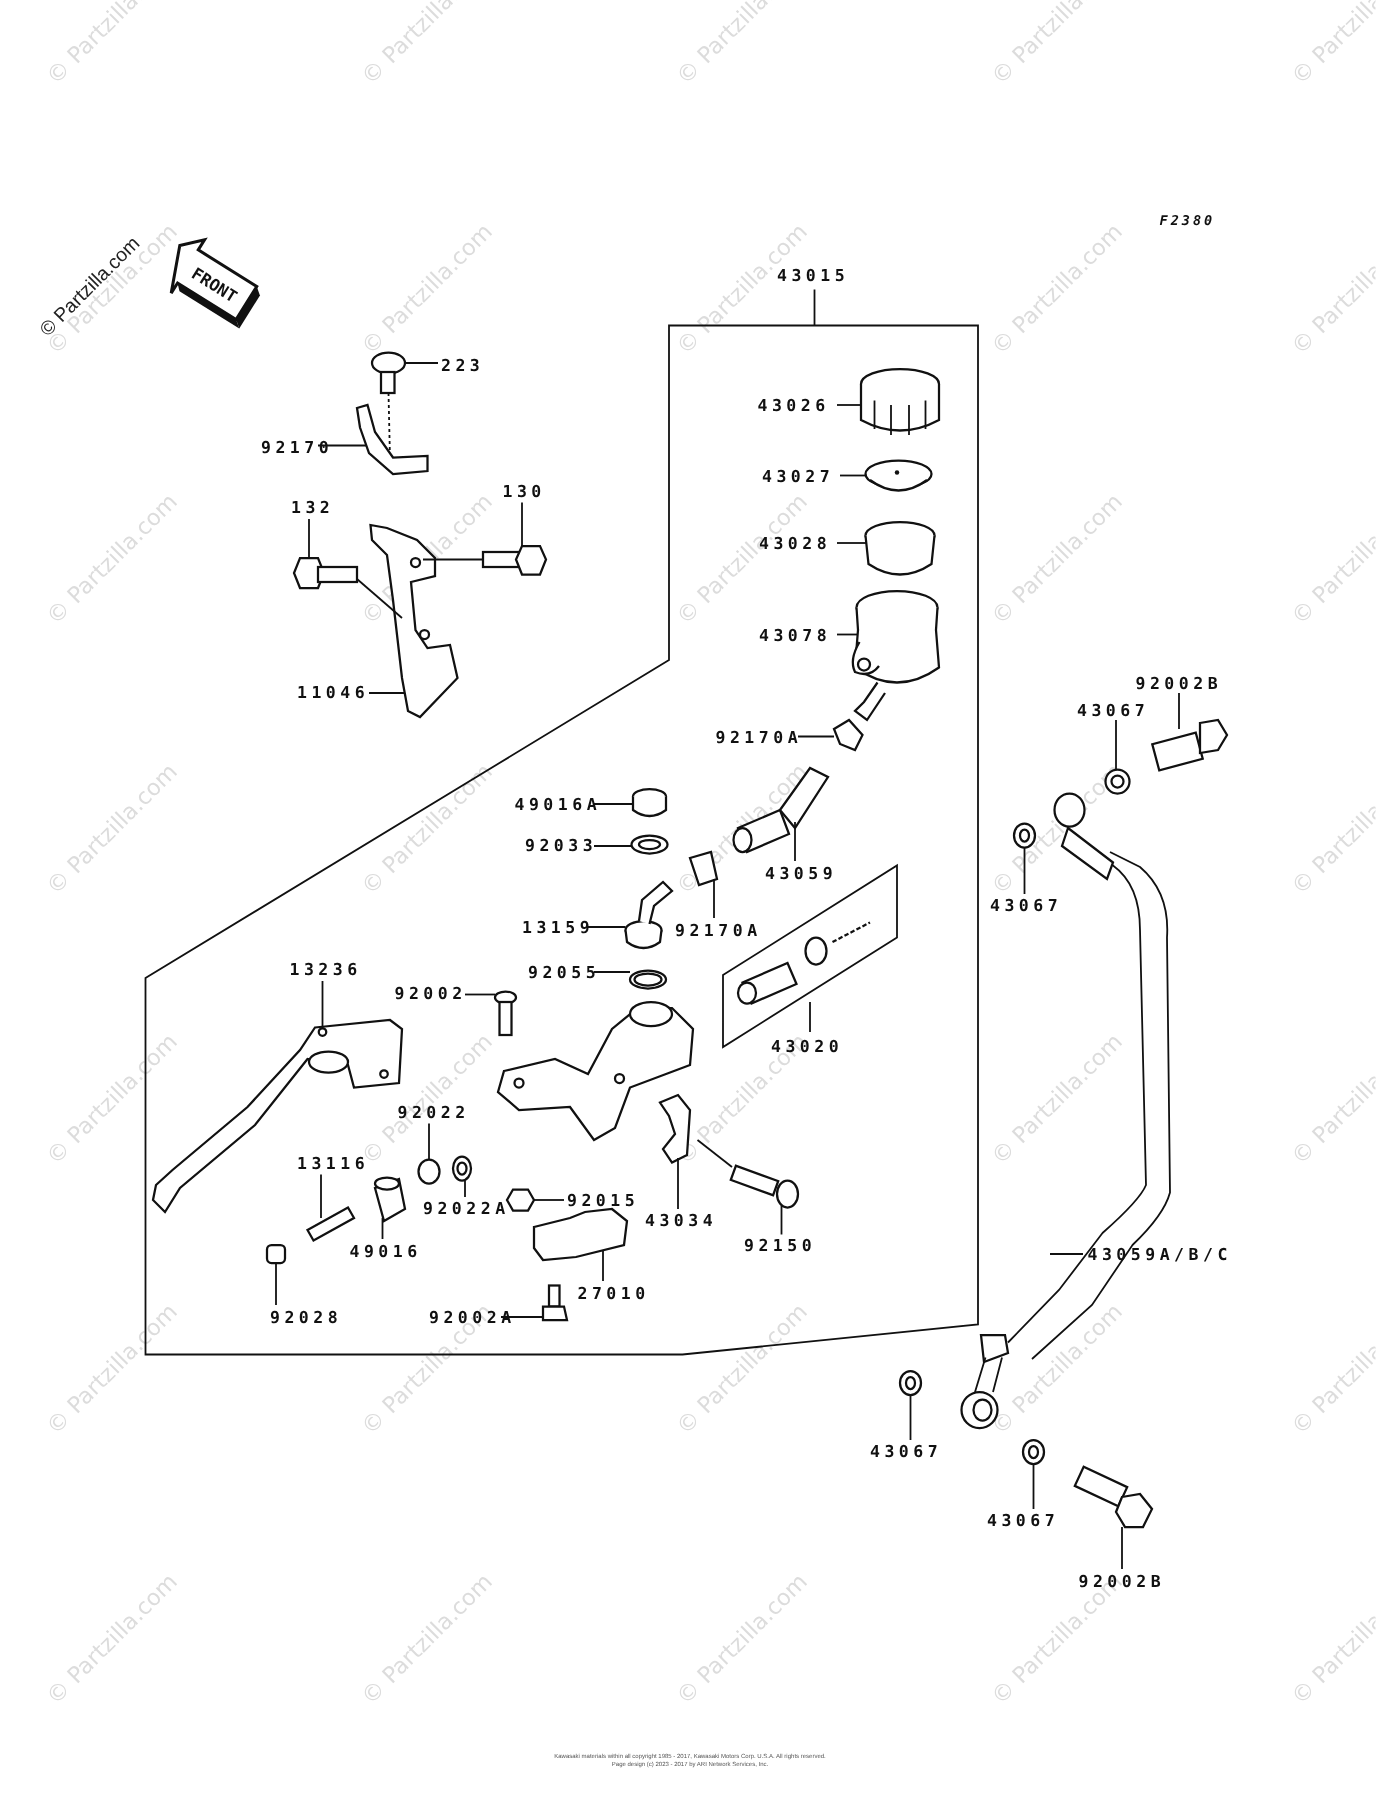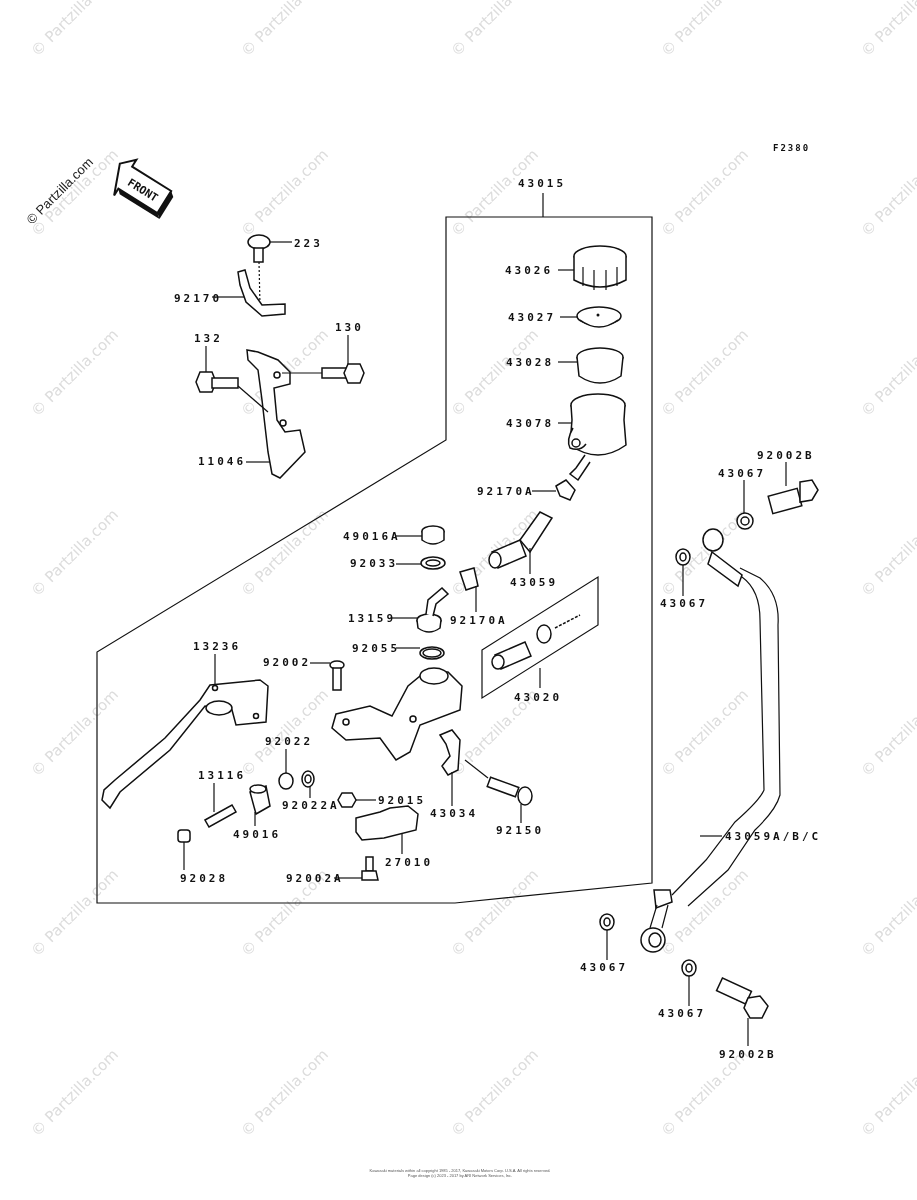--- a/index.html
+++ b/index.html
@@ -1,20 +1,20 @@
 <!DOCTYPE html>
 <html><head>
 <meta charset="utf-8">
 <style>
   html, body { margin:0; padding:0; background:#ffffff; }
   body { width:917px; height:1200px; position:relative; overflow:hidden; font-family:"Liberation Sans", sans-serif; }
   #diagram { position:absolute; left:0; top:0; width:917px; height:1200px; }
   .wm { position:absolute; color:#dcdcdc; font-size:15px; transform:rotate(-45deg); transform-origin:left bottom; white-space:nowrap; font-family:"DejaVu Sans", sans-serif; }
   .lbl { font-family:"DejaVu Sans Mono", monospace; font-size:11px; font-weight:bold; fill:#111; letter-spacing:3px; }
-  .ref { position:absolute; left:773px; top:143px; font-family:"DejaVu Sans Mono", monospace; font-size:9px; font-weight:bold; letter-spacing:2px; color:#111; }
+  .ref { position:absolute; left:773px; top:143px; font-family:"DejaVu Sans Mono", monospace; font-size:9px; font-weight:bold; letter-spacing:2px; color:#111;font-style:italic; }
   .footer { position:absolute; left:340px; top:1168px; width:240px; text-align:center; font-size:4px; line-height:5px; color:#555; }
   .front-wm { position:absolute; left:34px; top:212px; color:#222; font-size:13px; transform:rotate(-45deg); transform-origin:left bottom; white-space:nowrap; }
   .part { fill:#fff; stroke:#111; stroke-width:1.5; }
   .thin { fill:none; stroke:#111; stroke-width:1.2; }
   .lead { stroke:#111; stroke-width:1.2; fill:none; }
 </style>
 </head>
 <body>
 
 <div id="wm-layer">

